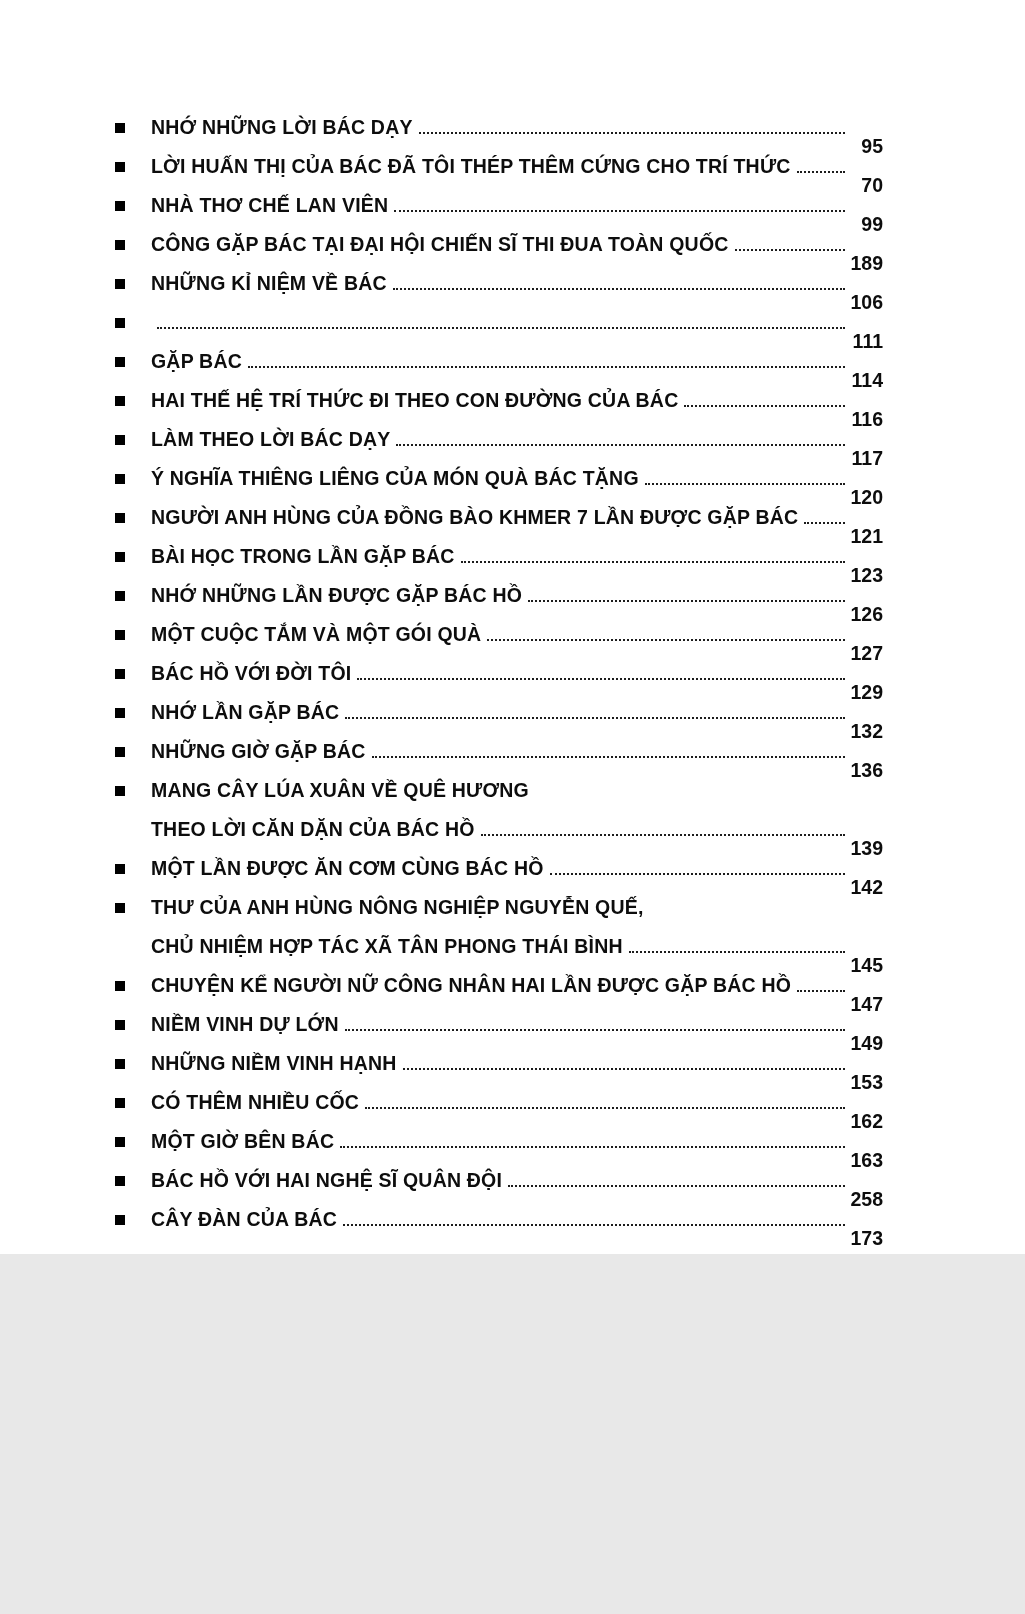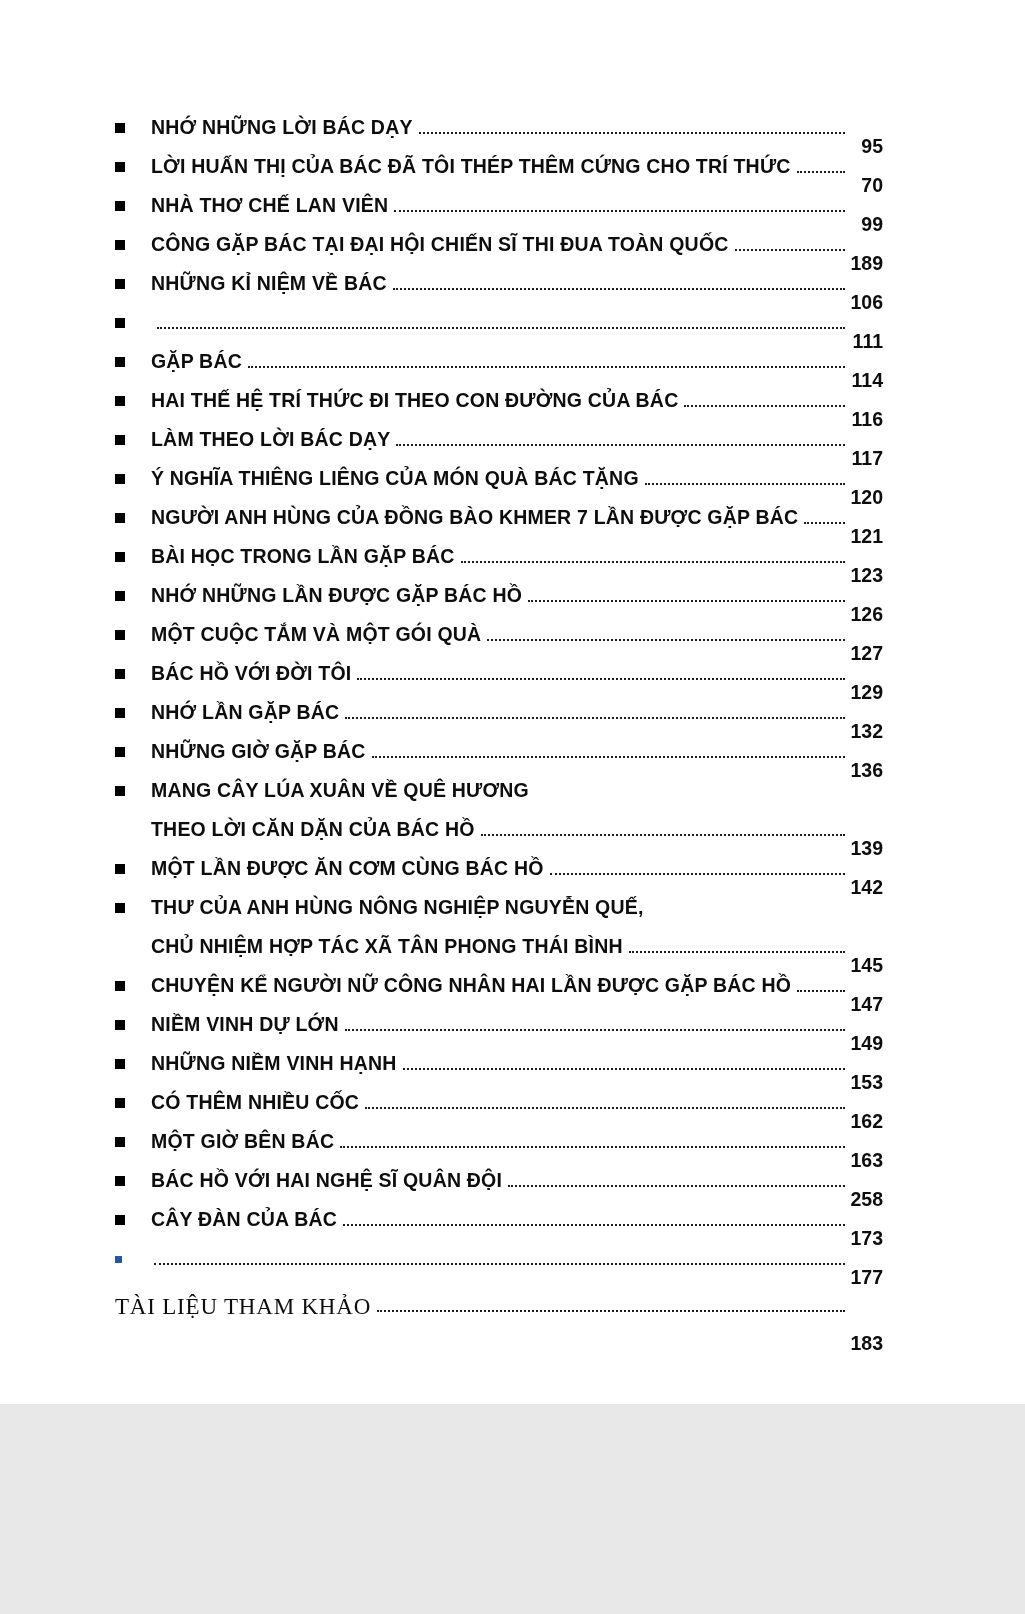--- a/index.html
+++ b/index.html
@@ -1,18 +1,18 @@
 <!DOCTYPE html>
 <html><head>
 <meta charset="utf-8">
 <style>
   html,body { margin:0; padding:0; background:#e8e8e8; }
   .page {
     position:relative;
-    width:1025px; height:1404px;
+    width:1025px; height:1254px;
     margin:0 auto;
     background:#ffffff;
     font-family:"Liberation Sans", sans-serif;
     color:#0d0d0d;
     overflow:hidden;
   }
   .toc {
     position:absolute;
     left:115px; top:108px;
     width:768px;

